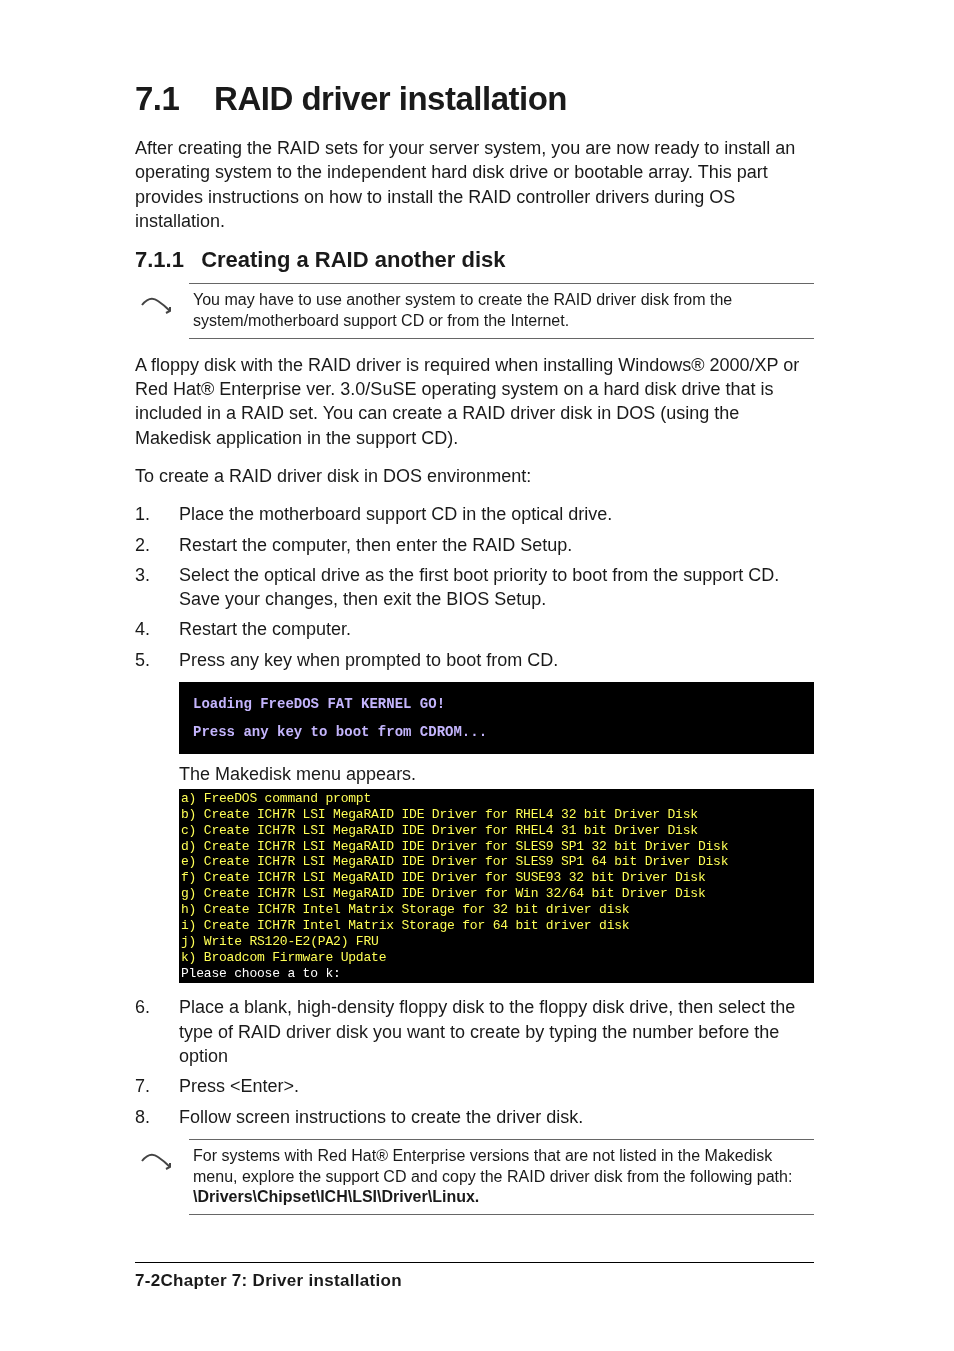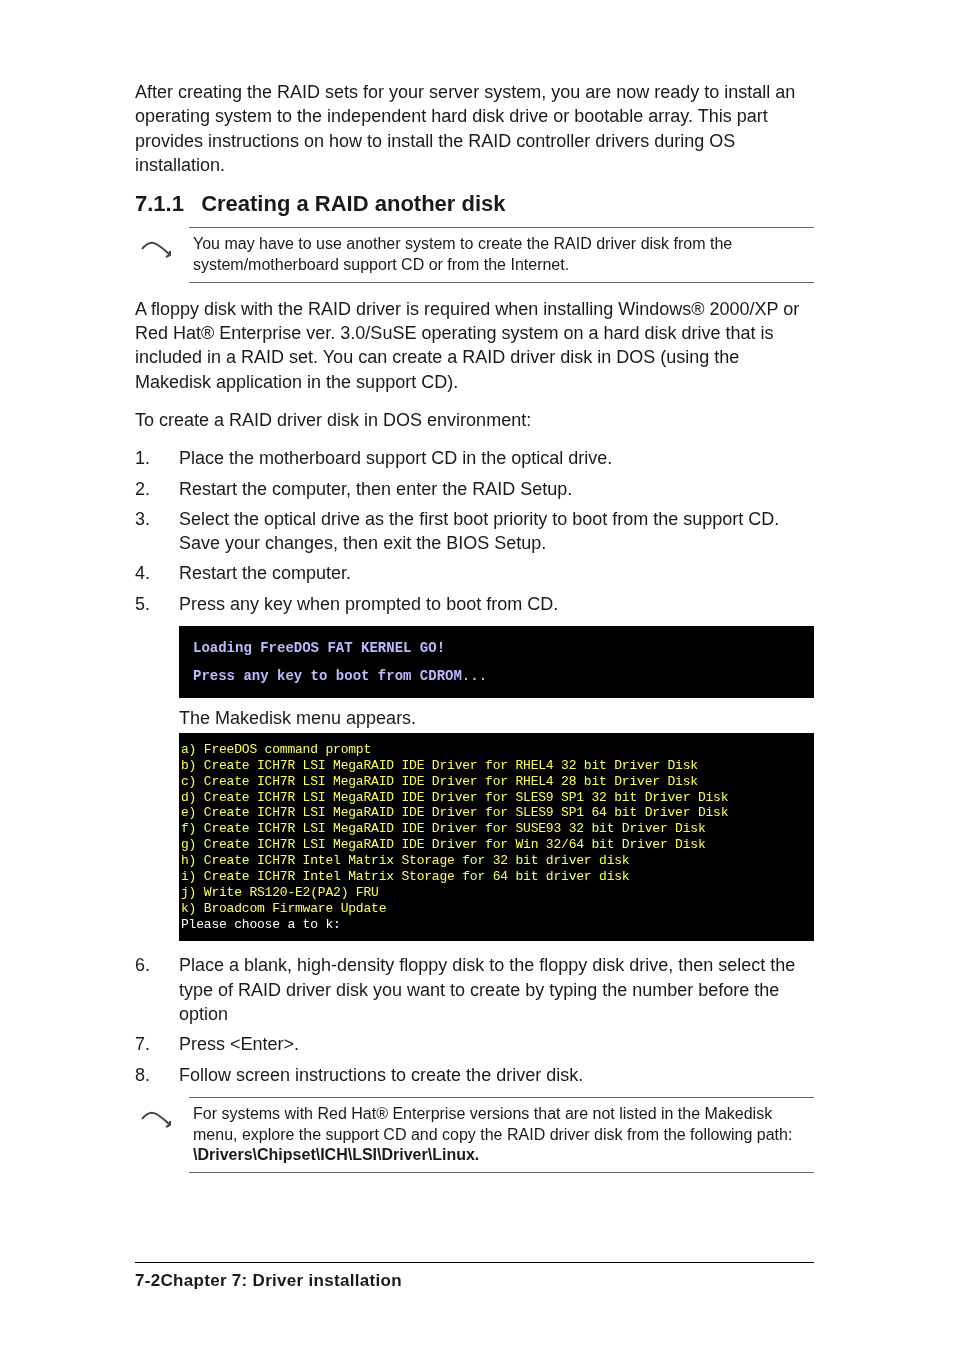--- a/index.html
+++ b/index.html
@@ -91,21 +91,21 @@
     font-size: 18px;
     margin: 4px 0 4px 44px;
   }
   .menu-box {
     margin: 2px 0 12px 44px;
     background: #000;
     color: #ffff55;
     font-family: "Courier New", monospace;
     font-size: 13px;
     line-height: 1.22;
-    padding: 9px 2px;
+    padding: 2px 2px;
     letter-spacing: -0.2px;
   }
   .menu-box .menu-line.white { color: #ffffff; }
   .footer {
     position: absolute;
     bottom: 60px;
     left: 135px;
     right: 140px;
     border-top: 1px solid #000;
     padding-top: 8px;
@@ -114,20 +114,24 @@
     font-weight: 700;
     letter-spacing: 0.3px;
   }
   .monopath { font-family: Arial, sans-serif; font-weight: 700; }
 </style>
 </head>
 <body>
 
 <div class="page">
 
+  <h1 class="section-title">
+    <span>7.1</span>&nbsp;&nbsp;&nbsp;
+    <span>RAID driver installation</span>
+  </h1>
 
   <p class="intro-para">After creating the RAID sets for your server system, you are now ready to install an operating system to the independent hard disk drive or bootable array. This part provides instructions on how to install the RAID controller drivers during OS installation.</p>
 
   <div class="subhead">
     <span class="num">7.1.1</span>
     <span>Creating a RAID another disk</span>
   </div>
 
   <div class="note-block">
     <div class="note-icon">
@@ -166,21 +170,21 @@
   </ol>
 
   <div class="term-box">Loading FreeDOS FAT KERNEL GO!
 Press any key to boot from CDROM...</div>
 
   <div class="menu-caption">The Makedisk menu appears.</div>
 
   <div class="menu-box">
     <div class="menu-line">a) FreeDOS command prompt</div>
     <div class="menu-line">b) Create ICH7R LSI MegaRAID IDE Driver for RHEL4 32 bit Driver Disk</div>
-    <div class="menu-line">c) Create ICH7R LSI MegaRAID IDE Driver for RHEL4 28 bit Driver Disk</div>
+    <div class="menu-line">c) Create ICH7R LSI MegaRAID IDE Driver for RHEL4 31 bit Driver Disk</div>
     <div class="menu-line">d) Create ICH7R LSI MegaRAID IDE Driver for SLES9 SP1 32 bit Driver Disk</div>
     <div class="menu-line">e) Create ICH7R LSI MegaRAID IDE Driver for SLES9 SP1 64 bit Driver Disk</div>
     <div class="menu-line">f) Create ICH7R LSI MegaRAID IDE Driver for SUSE93 32 bit Driver Disk</div>
     <div class="menu-line">g) Create ICH7R LSI MegaRAID IDE Driver for Win 32/64 bit Driver Disk</div>
     <div class="menu-line">h) Create ICH7R Intel Matrix Storage for 32 bit driver disk</div>
     <div class="menu-line">i) Create ICH7R Intel Matrix Storage for 64 bit driver disk</div>
     <div class="menu-line">j) Write RS120-E2(PA2) FRU</div>
     <div class="menu-line">k) Broadcom Firmware Update</div>
     <div class="menu-line white">Please choose a to k:</div>
   </div>

